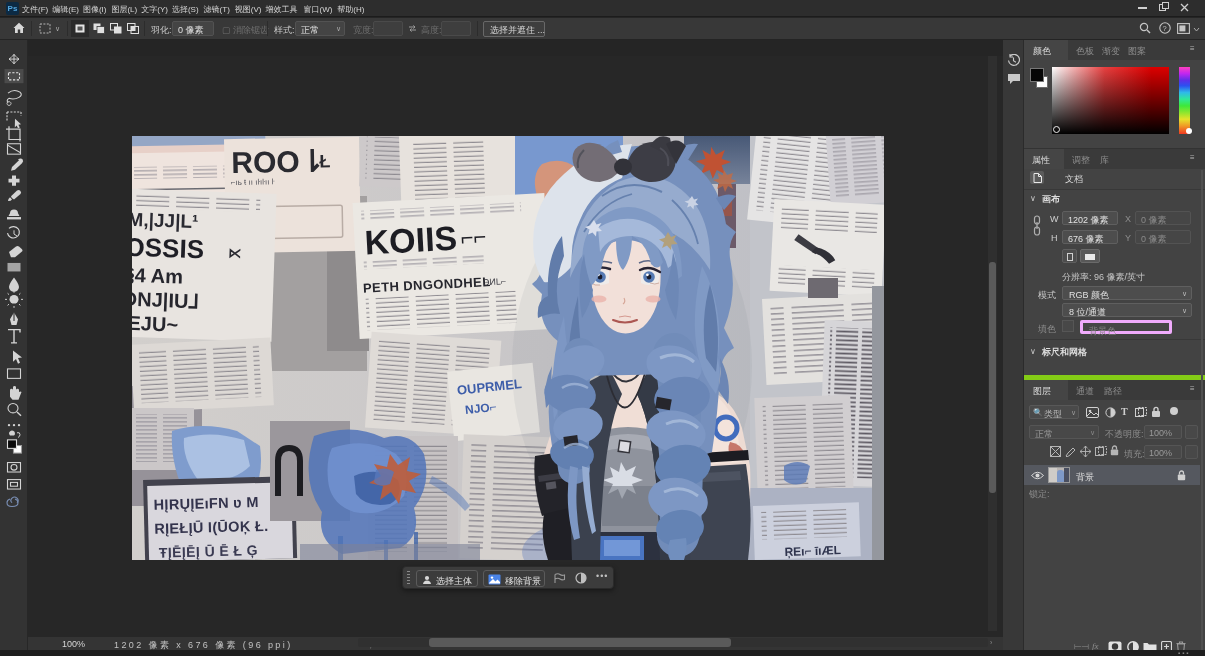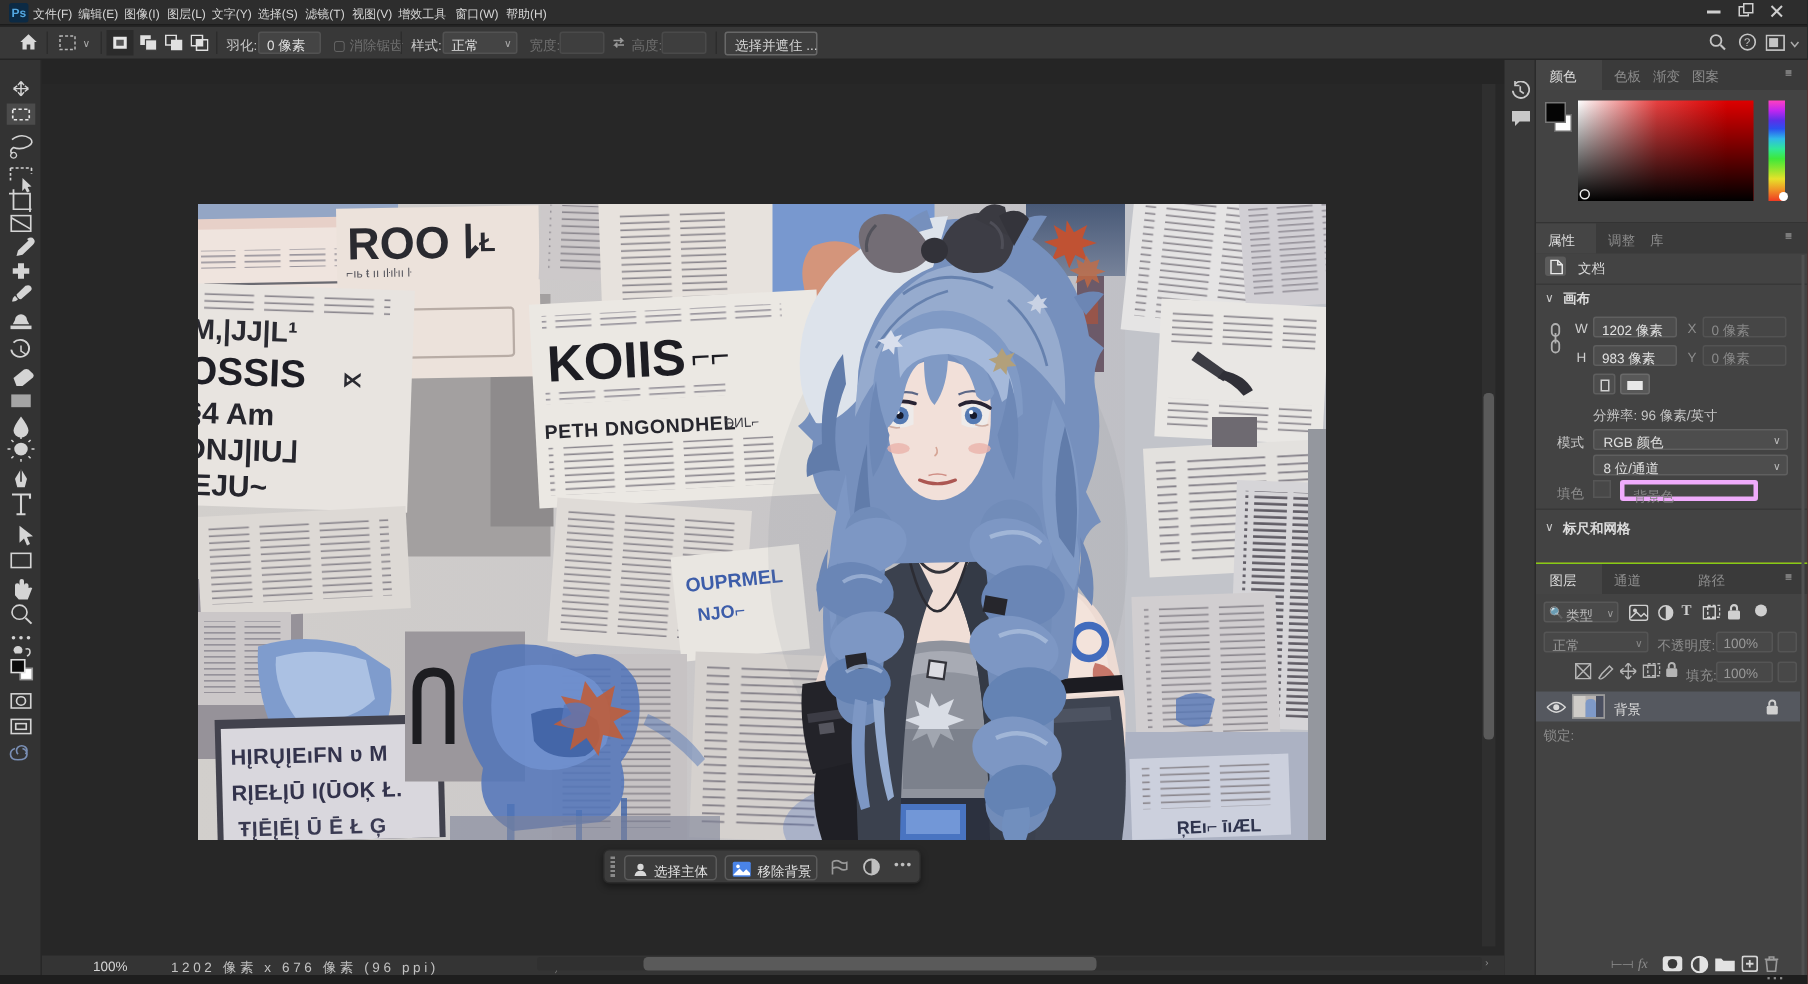--- a/index.html
+++ b/index.html
@@ -580,21 +580,21 @@
       <span class="abs txt" style="left:8px;top:5px;color:#dedede;">属性</span>
       <span class="abs txt muted" style="left:48px;top:5px;">调整</span>
       <span class="abs txt muted" style="left:76px;top:5px;">库</span>
       <span class="abs" style="left:166px;top:4px;color:#b5b5b5;font-size:8px;">≡</span>
 
       <div class="abs" style="left:6px;top:22px;width:14px;height:13px;background:#5b5b5b;border-radius:2px;"></div>
       <svg class="abs" style="left:9px;top:24px;" width="9" height="10" viewBox="0 0 9 10">
           <path d="M1 0.5 h4.5 l3 3 V9.5 H1 Z" fill="none" stroke="#e8e8e8" stroke-width="1"></path>
           <path d="M5.5 0.5 v3 h3" fill="none" stroke="#e8e8e8" stroke-width="1"></path>
         </svg>
-      <span class="abs txt" style="left:28px;top:24px;color:#d8d8d8;text-align:center;">文档</span>
+      <span class="abs txt" style="left:41px;top:24px;color:#d8d8d8;text-align:center;">文档</span>
       <div class="abs" style="left:0;top:40px;width:181px;height:1px;background:#383838;"></div>
 
       <span class="abs" style="left:6px;top:45px;color:#c9c9c9;font-size:8px;">∨</span>
       <span class="abs txt" style="left:18px;top:44px;color:#dcdcdc;font-weight:bold;">画布</span>
 
       <svg class="abs" style="left:9px;top:66px;" width="8" height="22" viewBox="0 0 8 22">
           <rect x="1.5" y="1" width="5" height="8" rx="2.5" fill="none" stroke="#b0b0b0" stroke-width="1.2"></rect>
           <rect x="1.5" y="12" width="5" height="8" rx="2.5" fill="none" stroke="#b0b0b0" stroke-width="1.2"></rect>
           <line x1="4" y1="7" x2="4" y2="14" stroke="#b0b0b0" stroke-width="1.2"></line>
         </svg>
@@ -603,21 +603,21 @@
       <div class="abs" style="left:38px;top:62px;width:56px;height:14px;background:#4d4d4d;border:1px solid #5f5f5f;border-radius:2px;">
         <span class="abs txt" style="left:5px;top:2px;color:#e2e2e2;">1202 像素</span>
         </div>
       <span class="abs txt muted" style="left:101px;top:65px;">X</span>
       <div class="abs" style="left:111px;top:62px;width:56px;height:14px;background:#464646;border:1px solid #535353;border-radius:2px;">
         <span class="abs txt" style="left:5px;top:2px;color:#8a8a8a;">0 像素</span>
         </div>
 
       <span class="abs txt" style="left:27px;top:84px;color:#cfcfcf;">H</span>
       <div class="abs" style="left:38px;top:81px;width:56px;height:14px;background:#4d4d4d;border:1px solid #5f5f5f;border-radius:2px;">
-        <span class="abs txt" style="left:5px;top:2px;color:#e2e2e2;">983 像素</span>
+        <span class="abs txt" style="left:5px;top:2px;color:#e2e2e2;">676 像素</span>
         </div>
       <span class="abs txt muted" style="left:101px;top:84px;">Y</span>
       <div class="abs" style="left:111px;top:81px;width:56px;height:14px;background:#464646;border:1px solid #535353;border-radius:2px;">
         <span class="abs txt" style="left:5px;top:2px;color:#8a8a8a;">0 像素</span>
         </div>
 
       <div class="abs" style="left:38px;top:100px;width:15px;height:14px;background:#4d4d4d;border:1px solid #5f5f5f;border-radius:2px;">
         <div class="abs" style="left:3.5px;top:2.5px;width:6px;height:8px;border:1px solid #d0d0d0;"></div>
         </div>
       <div class="abs" style="left:56px;top:100px;width:20px;height:14px;background:#585858;border:1px solid #6a6a6a;border-radius:2px;">
@@ -639,26 +639,26 @@
       <span class="abs txt muted" style="left:14px;top:174px;">填色</span>
       <div class="abs" style="left:38px;top:171px;width:12px;height:12px;background:#484848;border:1px solid #565656;"></div>
       <div class="abs" style="left:56px;top:171px;width:92px;height:14px;background:#464646;border:3px solid #f0abfc;border-radius:2px;">
         <span class="abs txt" style="left:6px;top:2px;color:#858585;">背景色</span>
         </div>
       <div class="abs" style="left:0;top:190px;width:181px;height:1px;background:#383838;"></div>
       <span class="abs" style="left:6px;top:198px;color:#c9c9c9;font-size:8px;">∨</span>
       <span class="abs txt" style="left:18px;top:197px;color:#dcdcdc;font-weight:bold;">标尺和网格</span>
     </div>
 
-    <div class="abs" style="left:0;top:335px;width:181px;height:281px;background:#434343;border-top:1px solid #84cc16;">
+    <div class="abs" style="left:0;top:335px;width:181px;height:281px;background:#434343;border-top:5px solid #84cc16;">
       <div class="abs" style="left:0;top:0;width:181px;height:20px;background:#3a3a3a;"></div>
       <div class="abs" style="left:0;top:0;width:44px;height:20px;background:#454545;"></div>
       <span class="abs txt" style="left:9px;top:5px;color:#dedede;">图层</span>
       <span class="abs txt muted" style="left:52px;top:5px;">通道</span>
-      <span class="abs txt muted" style="left:80px;top:5px;margin-left:28px;">路径</span>
+      <span class="abs txt muted" style="left:80px;top:5px;">路径</span>
       <span class="abs" style="left:166px;top:4px;color:#b5b5b5;font-size:8px;">≡</span>
 
       <div class="abs" style="left:5px;top:25px;width:50px;height:14px;background:#4a4a4a;border:1px solid #585858;border-radius:2px;">
         <span class="abs" style="left:3px;top:2px;color:#bdbdbd;font-size:8px;">🔍</span>
         <span class="abs txt" style="left:14px;top:2px;color:#b8b8b8;">类型</span>
         <span class="abs" style="left:41px;top:3px;color:#999;font-size:7px;">∨</span>
         </div>
       <svg class="abs" style="left:62px;top:27px;" width="13" height="11" viewBox="0 0 13 11">
           <rect x="0.5" y="0.5" width="12" height="10" rx="1.5" fill="none" stroke="#cfcfcf"></rect>
           <circle cx="4" cy="4" r="1.3" fill="#cfcfcf"></circle>

